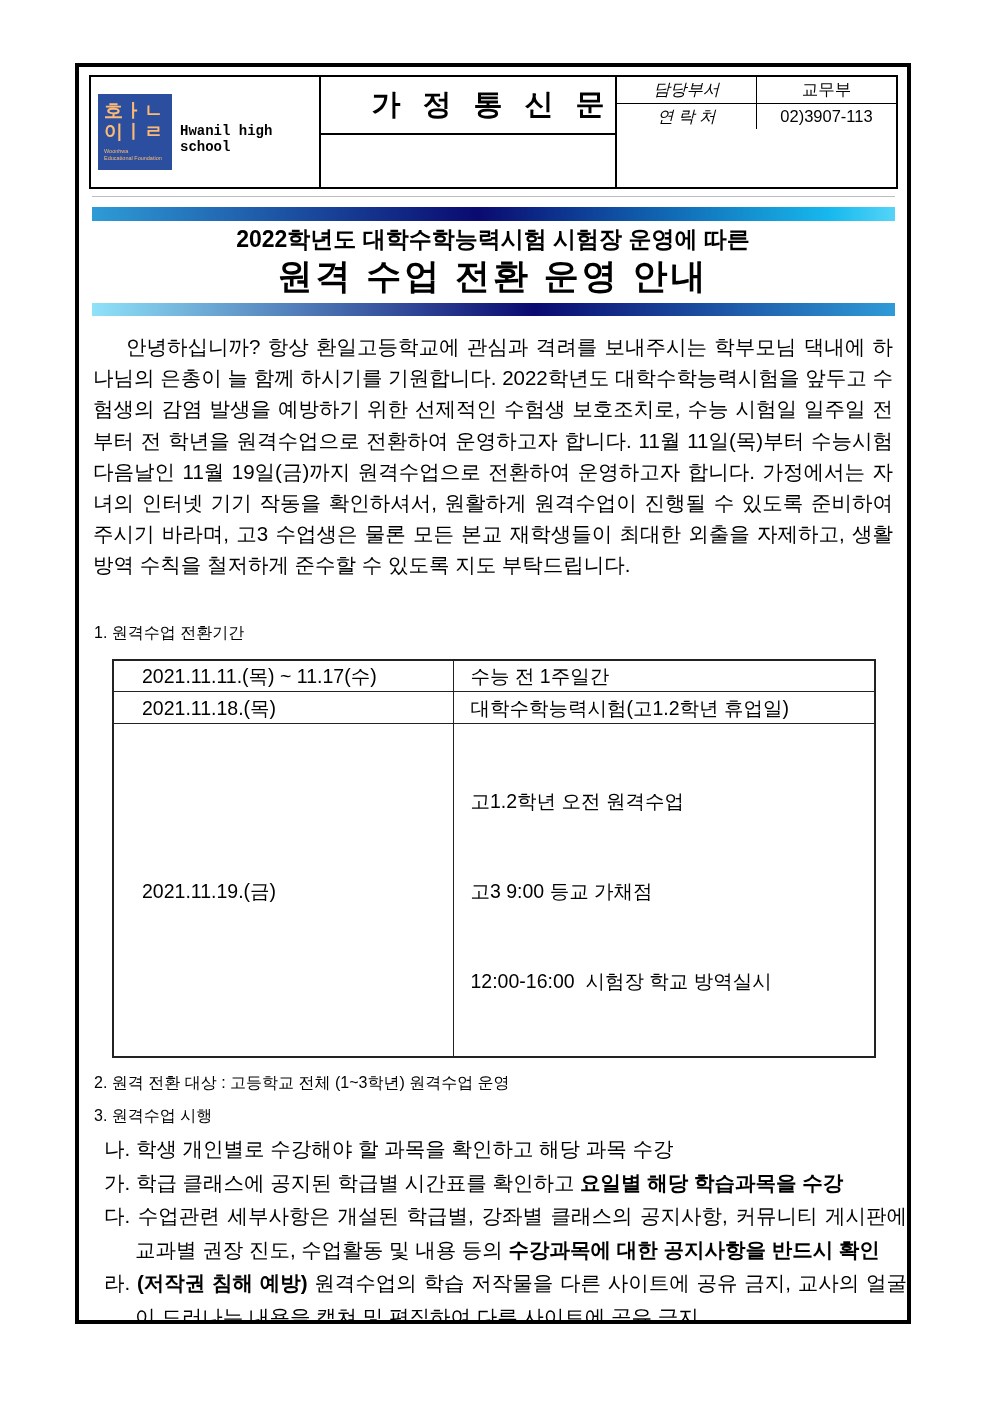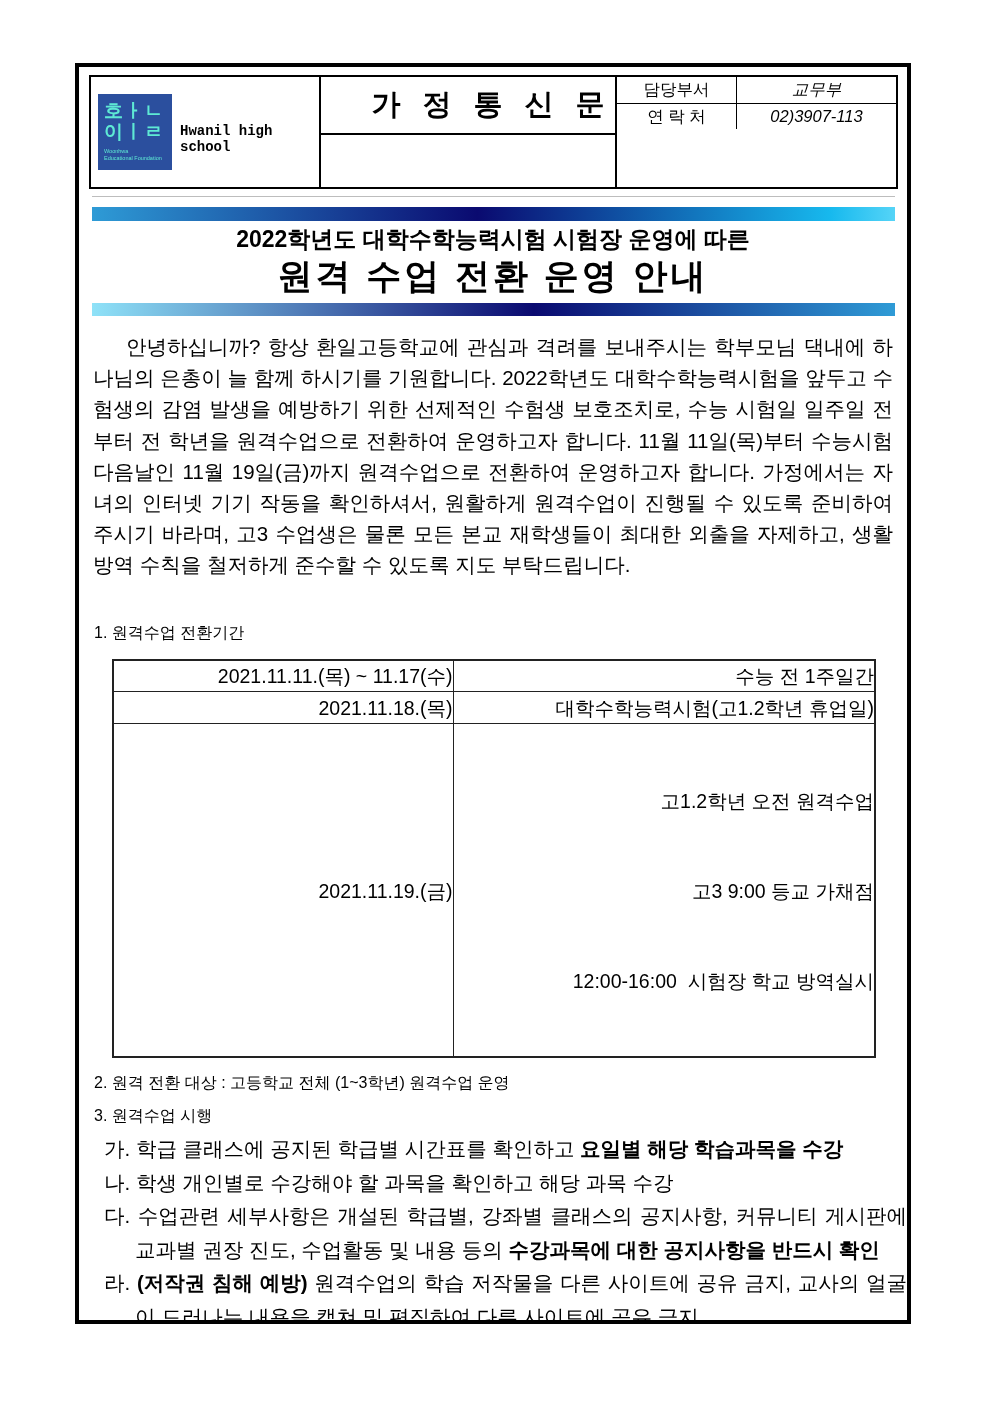--- a/index.html
+++ b/index.html
@@ -14,57 +14,57 @@
     border:4px solid #000; overflow:hidden; background:#fff;
   }
 
   
   .hdr {
     margin:8px 9px 0 10px; height:114px; border:2px solid #000;
     display:flex;
   }
   .hdr-school { width:230px; border-right:2px solid #000; display:flex; align-items:center; padding-left:7px; }
   .logo {
-    width:74px; height:76px; background:#2b4f9e; color:#5eead4; flex:0 0 auto;
+    width:74px; height:76px; background:#2b4f9e; color:#fdba74; flex:0 0 auto;
     display:flex; flex-direction:column; justify-content:flex-start; padding:6px 4px 2px 6px;
   }
   .logo .row1, .logo .row2 { font-size:19px; font-weight:bold; line-height:21px; letter-spacing:1px; white-space:pre; }
   .logo .fnd { margin-top:6px; font-size:5.5px; line-height:6.5px; white-space:pre; }
   .names { margin-left:8px; display:flex; flex-direction:column; }
   .name-ko { font-size:24px; font-weight:bold; letter-spacing:1px; }
   .name-en { margin-top:14px; font-size:14px; font-weight:bold; font-family:"Liberation Mono","DejaVu Sans Mono",monospace; }
   .hdr-mid { width:296px; border-right:2px solid #000; display:flex; flex-direction:column; }
   .mid-title { height:58px; border-bottom:2px solid #000; display:flex; align-items:center; justify-content:center;
                font-size:29px; font-weight:900; letter-spacing:7px; white-space:pre;padding-left:47px; }
   .mid-slogan { flex:1; display:flex; align-items:center; justify-content:center; font-size:19px; white-space:pre; }
   .hdr-right { flex:1; display:flex; flex-direction:column; }
   .doc-no { height:58px; border-bottom:2px solid #000; display:flex; align-items:center; justify-content:center;
             font-size:19px; font-weight:bold; white-space:pre; }
   .hr-row { height:26px; display:flex; font-size:16.5px; }
   .hr-row + .hr-row { border-top:1.5px solid #000; }
-  .hr-label { width:120px; border-right:1.5px solid #000; display:flex; align-items:center; justify-content:center; white-space:pre; }
-  .hr-val { flex:1; display:flex; align-items:center; justify-content:center; white-space:pre;font-style:italic; }
+  .hr-label { width:140px; border-right:1.5px solid #000; display:flex; align-items:center; justify-content:center; white-space:pre;font-style:italic; }
+  .hr-val { flex:1; display:flex; align-items:center; justify-content:center; white-space:pre; }
 
   
   .faint-line { margin:7px 12px 0 13px; border-top:1px solid #bdbdbd; }
   .bar { margin:0 12px 0 13px; height:14px; }
   .bar1 { margin-top:10px; background:linear-gradient(90deg,#2e9bd6 0%,#0a0a70 48%,#17b9ee 92%,#55d4f7 100%); }
   .bar2 { height:13px; margin-top:7px; background:linear-gradient(90deg,#8fe2f8 0%,#0a0a70 55%,#2f9bd6 100%); }
   .banner-sub { margin-top:5px; text-align:center; font-size:23px; font-weight:bold; line-height:27px; white-space:pre-wrap; }
   .banner-title { margin-top:3px; text-align:center; font-size:35px; font-weight:900; letter-spacing:3px; line-height:40px; }
 
   
   .intro {
     margin:15px 14px 0 14px; font-size:20.5px; line-height:31.2px;
     text-align:justify; text-indent:33px; word-break:break-all;
   }
   .sec { margin-left:15px; font-size:16px; line-height:33px; white-space:pre-wrap; }
   .sec1-head { margin-top:35px; }
 
-  .sched { margin:10px 0 0 33px; width:764px; border:2px solid #222; border-collapse:collapse;text-align:right; }
+  .sched { margin:10px 0 0 33px; width:764px; border:2px solid #222; border-collapse:collapse; }
   .sched td { border:1px solid #222; font-size:19.5px; line-height:30px; vertical-align:middle; white-space:pre-wrap; }
   .sched .c-period { width:340px; padding-left:28px; }
   .sched .c-desc { padding-left:17px; }
   .sched .r12 td { height:32px; }
   .sched .r3 td { padding-top:2px; }
 
   .sec2 { margin-top:8px; }
   .item { margin-left:25px; padding-left:31px; text-indent:-31px; font-size:20.5px; line-height:33.5px;
           white-space:pre-wrap; text-align:justify; word-break:break-all; }
   .item b { font-weight:bold; }
@@ -128,22 +128,22 @@
           <div>고3 9:00 등교 가채점</div>
           <div>12:00-16:00  시험장 학교 방역실시</div>
         </td>
       </tr>
     </tbody>
       </table>
 
     <div class="sec sec2">2. 원격 전환 대상 : 고등학교 전체 (1~3학년) 원격수업 운영</div>
     <div class="sec">3. 원격수업 시행</div>
 
+    <div class="item"><span>나.</span><span> 학생 개인별로 수강해야 할 과목을 확인하고 해당 과목 수강</span><b></b><span></span></div>
+
     <div class="item"><span>가.</span><span> 학급 클래스에 공지된 학급별 시간표를 확인하고 </span><b>요일별 해당 학습과목을 수강</b><span></span></div>
-
-    <div class="item"><span>나.</span><span> 학생 개인별로 수강해야 할 과목을 확인하고 해당 과목 수강</span><b></b><span></span></div>
 
     <div class="item"><span>다.</span><span> 수업관련 세부사항은 개설된 학급별, 강좌별 클래스의 공지사항, 커뮤니티 게시판에 교과별 권장 진도, 수업활동 및 내용 등의 </span><b>수강과목에 대한 공지사항을 반드시 확인</b><span></span></div>
 
     <div class="item"><span>라.</span><span> </span><b>(저작권 침해 예방)</b><span> 원격수업의 학습 저작물을 다른 사이트에 공유 금지, 교사의 얼굴이 드러나는 내용을 캡쳐 및 편집하여 다른 사이트에 공유 금지</span></div>
 
   </div>
 </div>
 
 </body></html>

